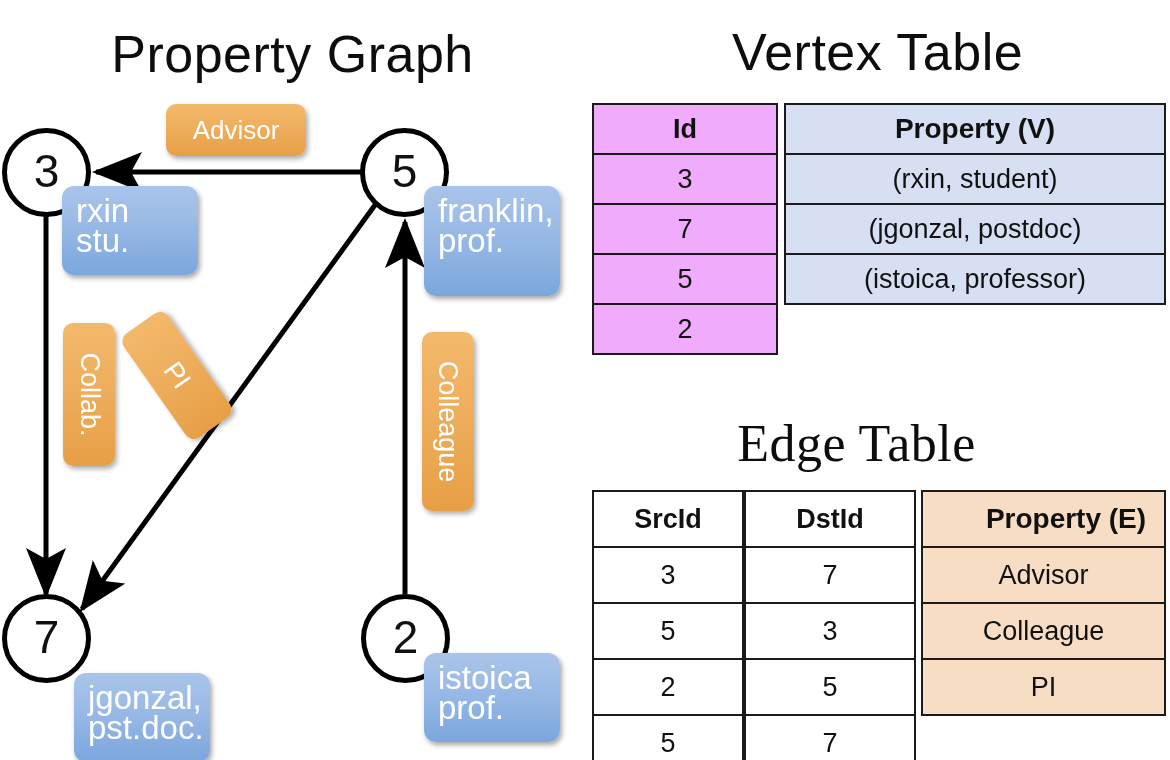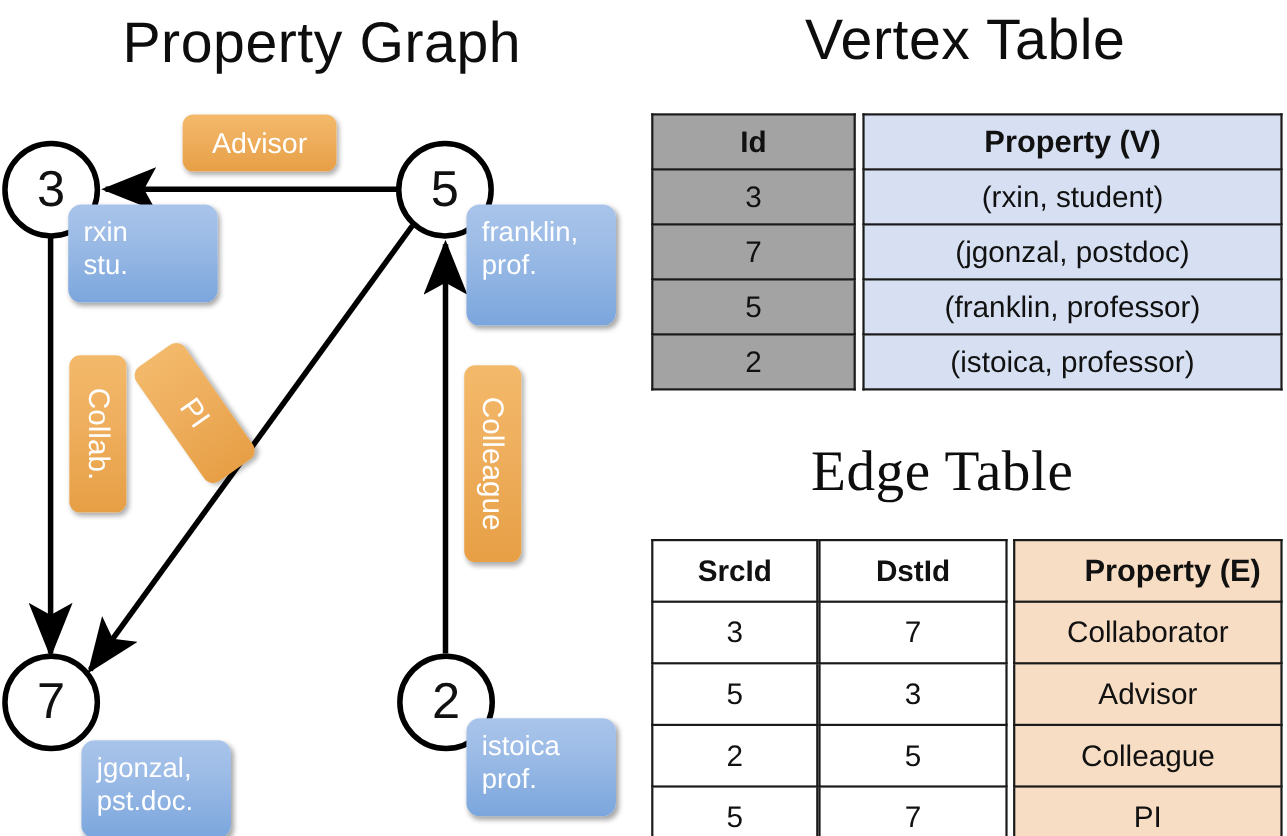--- a/index.html
+++ b/index.html
@@ -15,20 +15,21 @@
 
   
   .title{
     position:absolute;
     font-family:"Liberation Sans", sans-serif;
     font-weight:300;
     color:#0d0d0d;
     letter-spacing:.5px;
     white-space:nowrap;
     text-align:center;
+    margin-top:15px;
   }
   #title-property-graph{left:0;top:8px;width:585px;font-size:52px;line-height:62px;}
   #title-vertex-table{left:585px;top:6px;width:585px;font-size:52px;line-height:62px;}
   #title-edge-table{left:564px;top:398px;width:585px;font-size:52px;line-height:62px;font-family:Liberation Serif, serif;}
 
   
   #graph-svg{position:absolute;left:0;top:0;width:585px;height:760px;}
 
   
   .vertex-node{
@@ -50,21 +51,21 @@
 
   
   .prop-box{
     position:absolute;
     border-radius:12px;
     background:linear-gradient(180deg,#a9c4ea 0%,#9bbbe6 38%,#7ba6dd 100%);
     box-shadow:2px 3px 5px rgba(0,0,0,.35);
     color:#ffffff;
     font-family:"Liberation Sans", sans-serif;
     font-weight:300;
-    font-size:25px;
+    font-size:33px;
     line-height:30px;
     box-sizing:border-box;
     padding:10px 0 0 14px;
     overflow:hidden;
   }
   .prop-box div{white-space:nowrap;}
 
   
   .edge-label{
     position:absolute;
@@ -92,21 +93,21 @@
     text-align:center;
     font-weight:300;
     color:#111;
     padding:0;
   }
   .tbl th{font-weight:700;}
 
   
   #vertex-id-table{left:592px;top:103px;width:186px;}
   #vertex-prop-table{left:784px;top:103px;width:382px;padding-left:24px;}
-  #vertex-id-table td,#vertex-id-table th{height:48px;font-size:27px;background:#a3a3a3;}
+  #vertex-id-table td,#vertex-id-table th{height:48px;font-size:27px;background:#f0abfc;}
   #vertex-prop-table td,#vertex-prop-table th{height:48px;font-size:27px;background:#d6e0f2;}
   #vertex-id-table th{font-size:27px;}
   #vertex-prop-table th{font-size:28px;}
 
   
   #edge-src-table{left:592px;top:490px;width:152px;}
   #edge-dst-table{left:744px;top:490px;width:172px;}
   #edge-prop-table{left:921px;top:490px;width:245px;}
   #edge-src-table td,#edge-src-table th,
   #edge-dst-table td,#edge-dst-table th{height:54px;font-size:27px;background:#ffffff;}
@@ -222,23 +223,20 @@
       </tr>
     </thead>
     <tbody>
       <tr>
         <td>(rxin, student)</td>
       </tr>
       <tr>
         <td>(jgonzal, postdoc)</td>
       </tr>
       <tr>
-        <td>(franklin, professor)</td>
-      </tr>
-      <tr>
         <td>(istoica, professor)</td>
       </tr>
     </tbody>
   </table>
 
   <table class="tbl" id="edge-src-table">
     <thead>
       <tr>
         <th>SrcId</th>
       </tr>
@@ -282,23 +280,20 @@
   </table>
 
   <table class="tbl" id="edge-prop-table">
     <thead>
       <tr>
         <th>Property (E)</th>
       </tr>
     </thead>
     <tbody>
       <tr>
-        <td>Collaborator</td>
-      </tr>
-      <tr>
         <td>Advisor</td>
       </tr>
       <tr>
         <td>Colleague</td>
       </tr>
       <tr>
         <td>PI</td>
       </tr>
     </tbody>
   </table>

